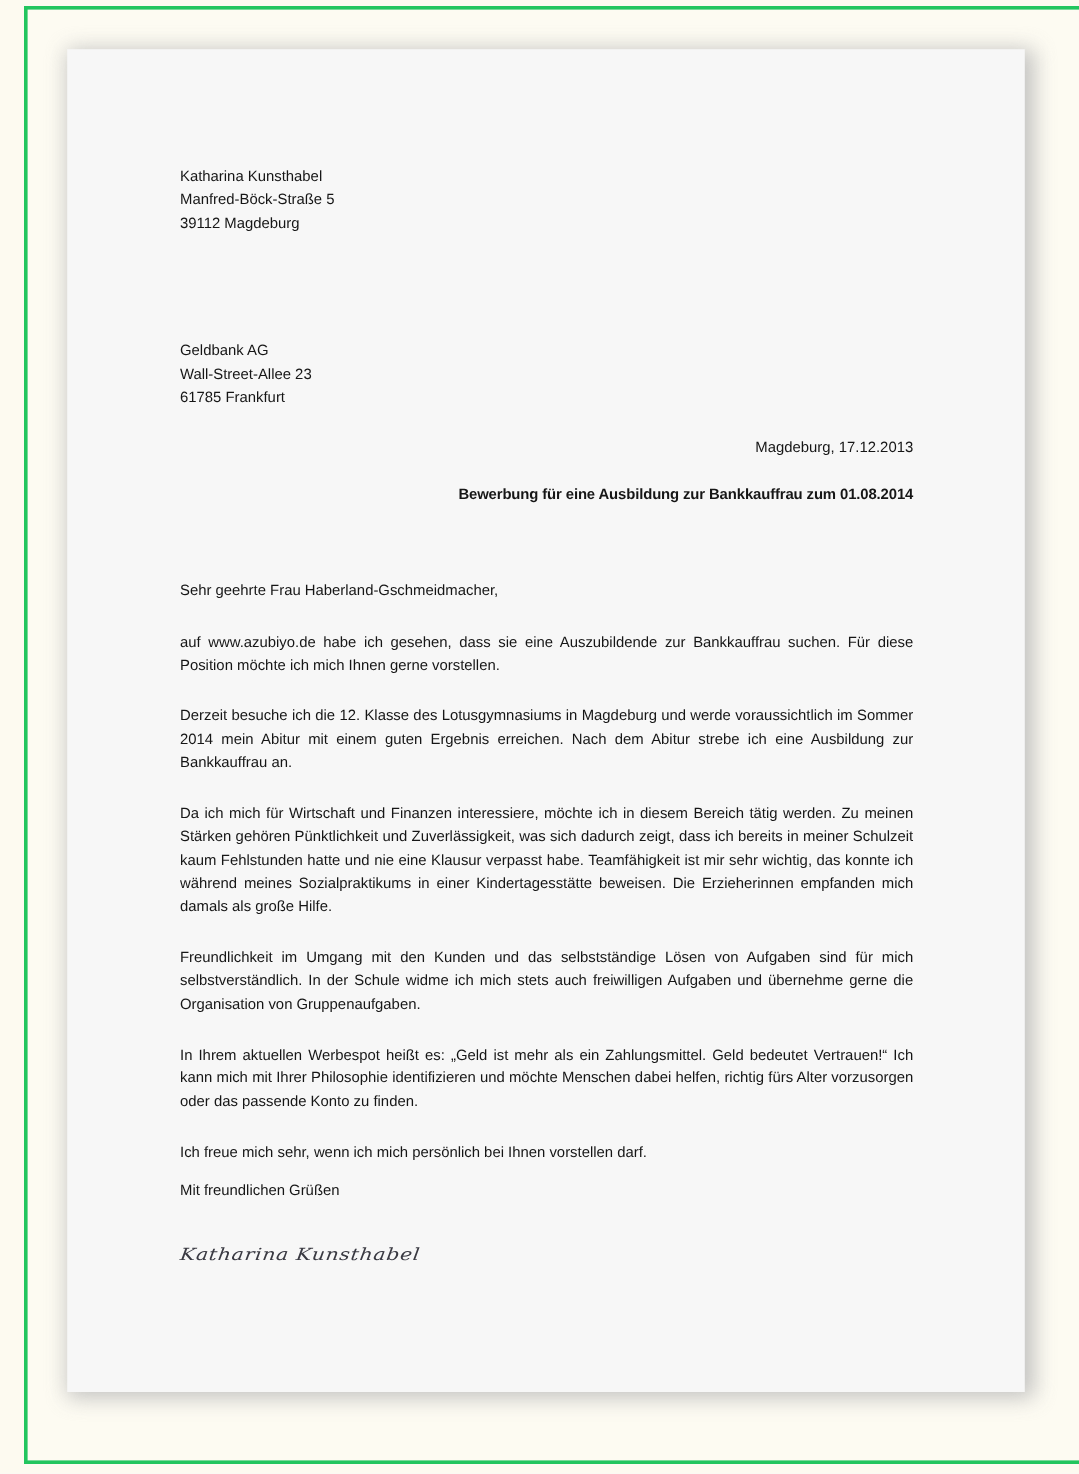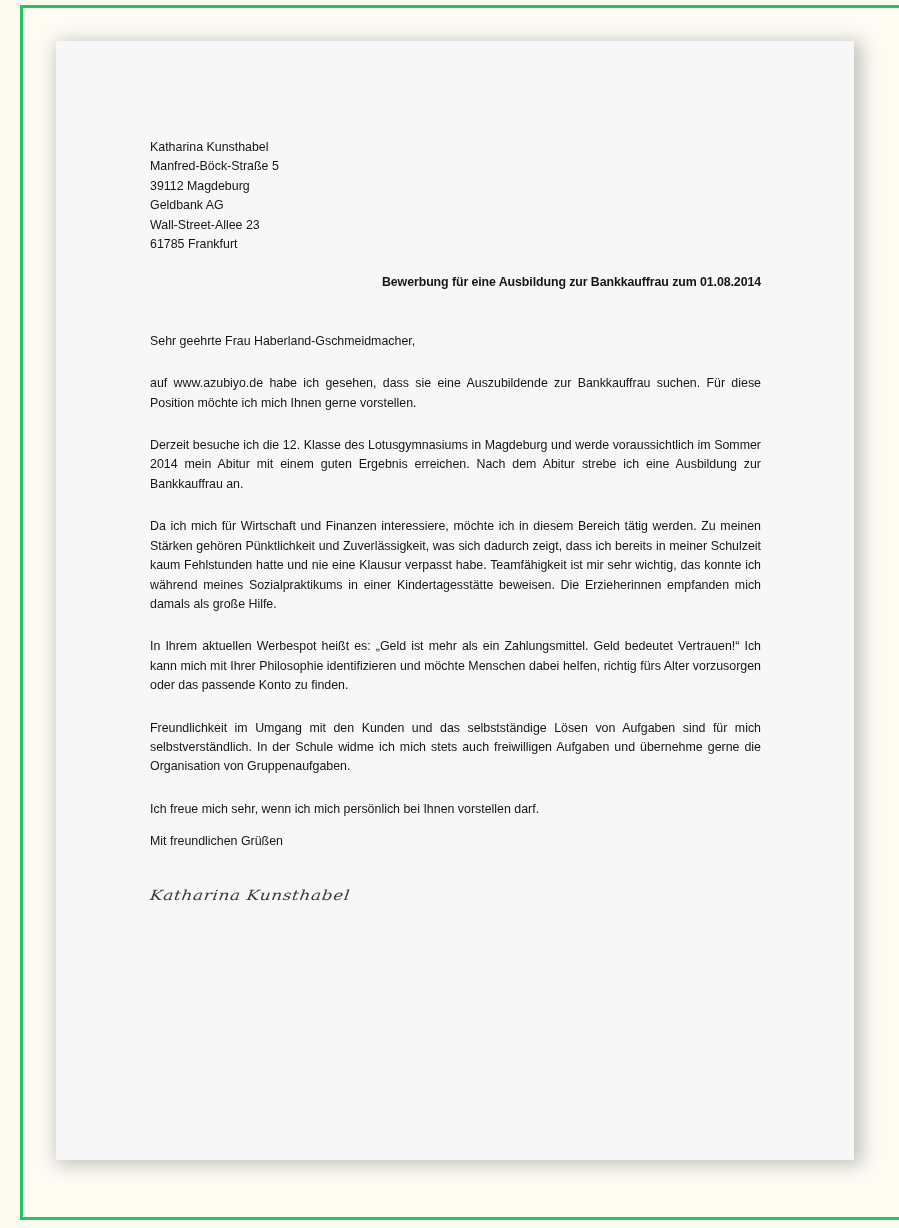--- a/index.html
+++ b/index.html
@@ -58,35 +58,35 @@
     font-size: 12.4px;
     line-height: 19.4px;
   }
 
   .addr-line {
     white-space: nowrap;
   }
 
   #sender-block { margin-bottom: 0; }
 
-  #recipient-block { }
+  #recipient-block { margin-top: 87px; }
 
   #date-line {
     text-align: right;
     margin-top: 23px;
   }
 
   #subject-line {
     font-weight: bold;
     margin-top: 19px;
     letter-spacing: -0.1px;
     text-align: right;
   }
 
-  #salutation { margin-top: 39px; }
+  #salutation { margin-top: 61px; }
 
   .para {
     text-align: justify;
     margin-top: 23px;
   }
 
   #closing { margin-top: 12px; }
 
   #signature {
     margin-top: 35px;
@@ -114,30 +114,31 @@
         <div class="addr-line">Manfred-Böck-Straße 5</div>
         <div class="addr-line">39112 Magdeburg</div>
       </div>
 
       <div id="recipient-block">
         <div class="addr-line">Geldbank AG</div>
         <div class="addr-line">Wall-Street-Allee 23</div>
         <div class="addr-line">61785 Frankfurt</div>
       </div>
 
+      <div id="date-line">Magdeburg, 17.12.2013</div>
 
       <div id="subject-line">Bewerbung für eine Ausbildung zur Bankkauffrau zum 01.08.2014</div>
 
       <div id="salutation">Sehr geehrte Frau Haberland-Gschmeidmacher,</div>
 
       <p class="para">auf www.azubiyo.de habe ich gesehen, dass sie eine Auszubildende zur Bankkauffrau suchen. Für diese Position möchte ich mich Ihnen gerne vorstellen.</p>
       <p class="para">Derzeit besuche ich die 12. Klasse des Lotusgymnasiums in Magdeburg und werde voraussichtlich im Sommer 2014 mein Abitur mit einem guten Ergebnis erreichen. Nach dem Abitur strebe ich eine Ausbildung zur Bankkauffrau an.</p>
       <p class="para">Da ich mich für Wirtschaft und Finanzen interessiere, möchte ich in diesem Bereich tätig werden. Zu meinen Stärken gehören Pünktlichkeit und Zuverlässigkeit, was sich dadurch zeigt, dass ich bereits in meiner Schulzeit kaum Fehlstunden hatte und nie eine Klausur verpasst habe. Teamfähigkeit ist mir sehr wichtig, das konnte ich während meines Sozialpraktikums in einer Kindertagesstätte beweisen. Die Erzieherinnen empfanden mich damals als große Hilfe.</p>
+      <p class="para">Freundlichkeit im Umgang mit den Kunden und das selbstständige Lösen von Aufgaben sind für mich selbstverständlich. In der Schule widme ich mich stets auch freiwilligen Aufgaben und übernehme gerne die Organisation von Gruppenaufgaben.</p>
       <p class="para">In Ihrem aktuellen Werbespot heißt es: „Geld ist mehr als ein Zahlungsmittel. Geld bedeutet Vertrauen!“ Ich kann mich mit Ihrer Philosophie identifizieren und möchte Menschen dabei helfen, richtig fürs Alter vorzusorgen oder das passende Konto zu finden.</p>
-      <p class="para">Freundlichkeit im Umgang mit den Kunden und das selbstständige Lösen von Aufgaben sind für mich selbstverständlich. In der Schule widme ich mich stets auch freiwilligen Aufgaben und übernehme gerne die Organisation von Gruppenaufgaben.</p>
       <p class="para">Ich freue mich sehr, wenn ich mich persönlich bei Ihnen vorstellen darf.</p>
 
       <div id="closing">Mit freundlichen Grüßen</div>
 
       <div id="signature">Katharina Kunsthabel</div>
 
     </div>
   </div>
 </div>
 

